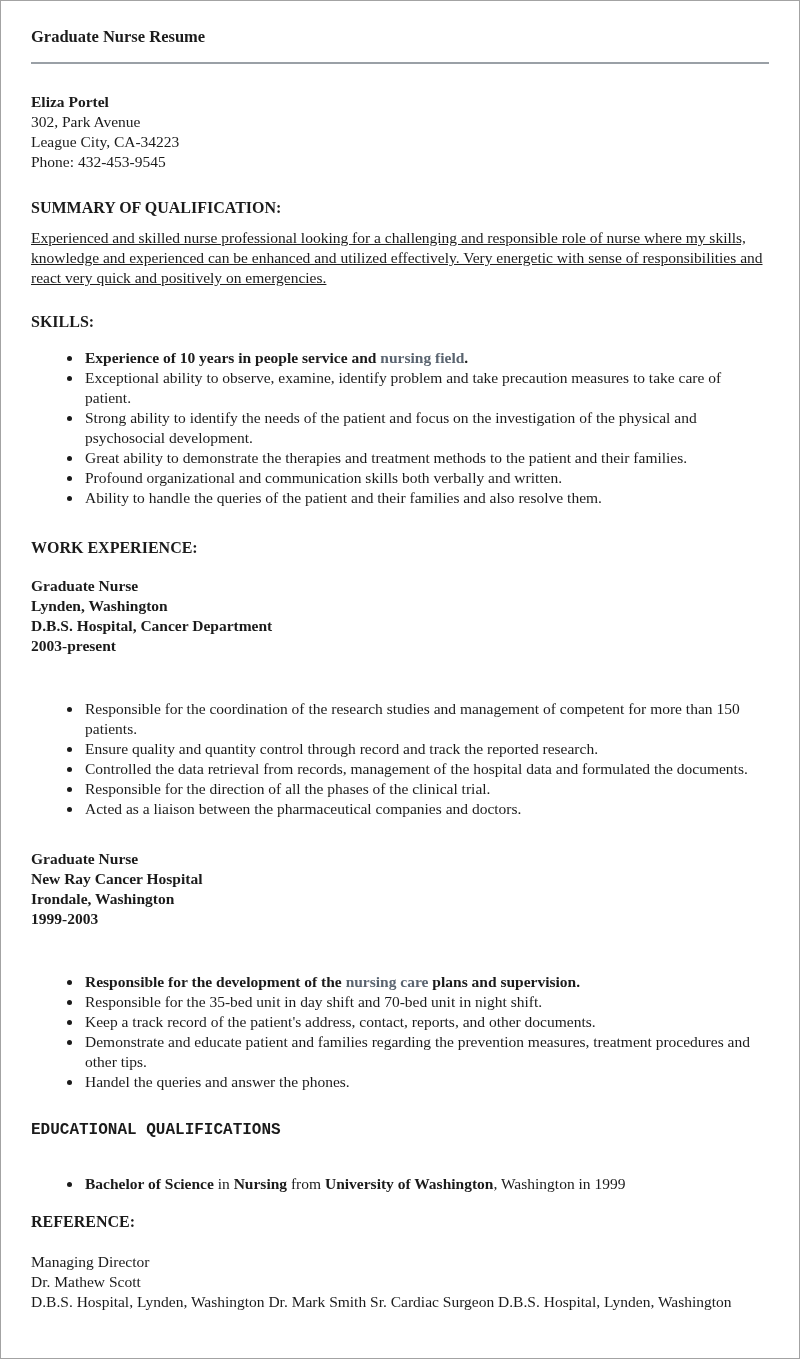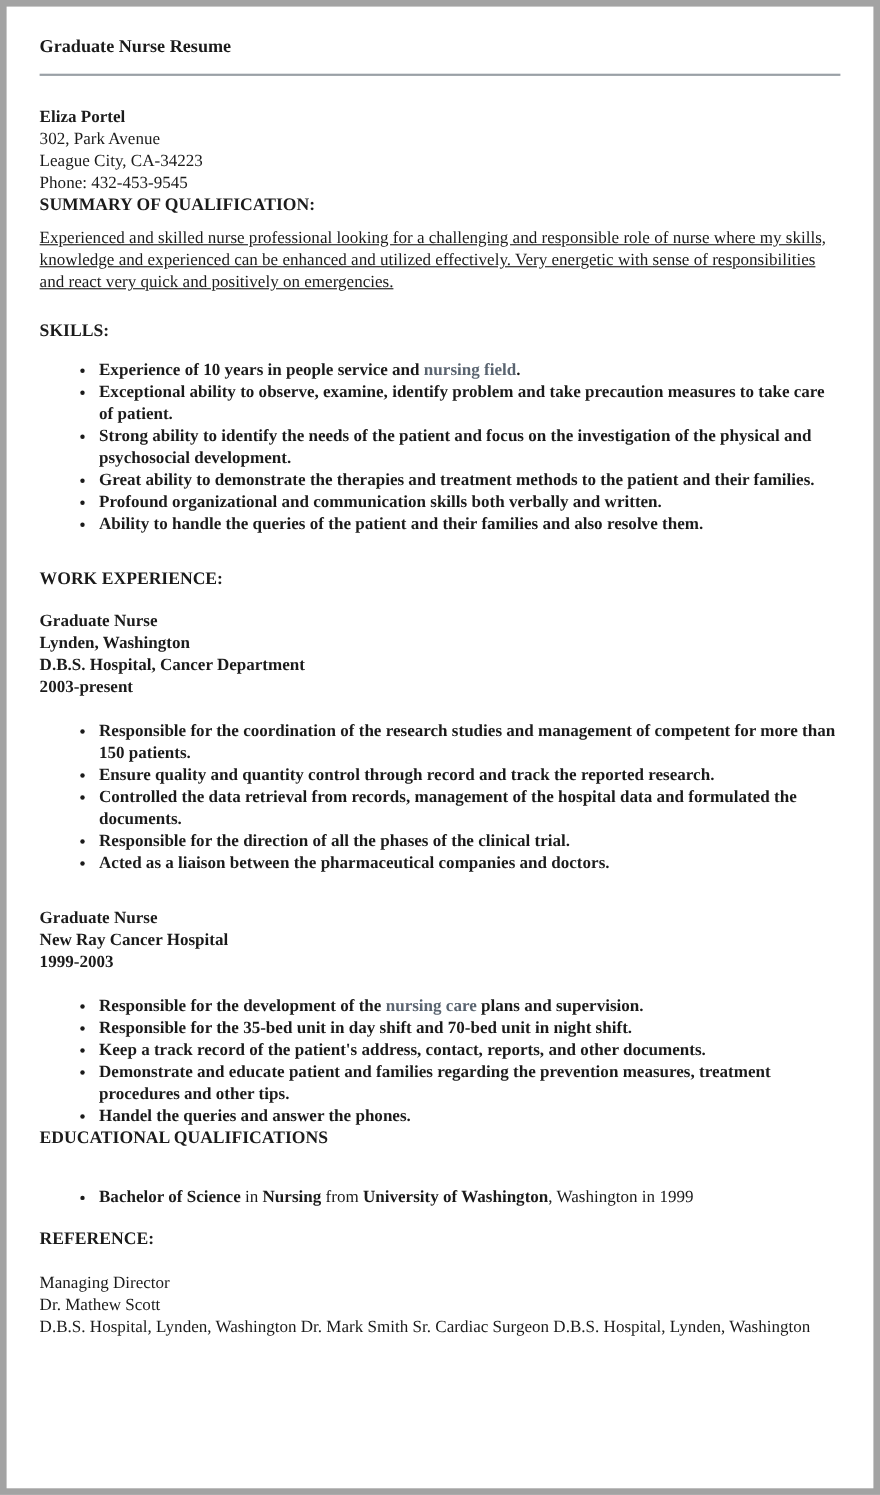--- a/index.html
+++ b/index.html
@@ -11,58 +11,57 @@
   html,body{margin:0;padding:0;}
   body{
     width:800px;height:1359px;
     background:#ffffff;
     font-family:"Liberation Serif","DejaVu Serif",serif;
     color:var(--ink);
   }
   .page{
     width:800px;height:1359px;
     padding:26px 30px 0 30px;
-    border:6px solid #a3a3a3;
+    border:1px solid #a3a3a3;
     font-size:15.5px;line-height:20px;
   }
   .doc-title{
     font-size:16.5px;font-weight:bold;
     margin:0;line-height:20px;
   }
   .divider{
     border:none;
     border-top:2px solid var(--rule);
     margin:15px 0 0 0;
   }
   p{margin:0;}
   .b{font-weight:bold;}
   .contact{margin-top:28px;}
   .sec-heading{
     font-weight:bold;
     font-size:16px;
     margin:0;
   }
-  .mt-summary{}
+  .mt-summary{margin-top:26px;}
   .summary-text{margin-top:10px;text-decoration:underline;}
   .mt-skills{margin-top:24px;}
   ul{
     margin:16px 0 0 0;
     padding-left:52px;
   }
   li{
     margin:0;
     padding-left:2px;
-    font-weight:bold;
   }
   .kw{color:var(--kw);}
   .mt-work{margin-top:30px;}
   .job-header{margin-top:18px;}
-  .job-bullets{margin-top:20px;}
+  .job-bullets{margin-top:43px;}
   .job2{margin-top:30px;}
-  .mt-edu{}
+  .mt-edu{margin-top:28px;font-family:Liberation Mono, monospace;}
   .edu-list{margin-top:34px;}
   .edu-list li{font-weight:bold;}
   .edu-list .r{font-weight:normal;}
   .mt-ref{margin-top:18px;}
   .ref-block{margin-top:20px;}
 </style>
 </head>
 <body>
 
 <div class="page">
@@ -102,20 +101,21 @@
     <li>Responsible for the coordination of the research studies and management of competent for more than 150 patients.</li>
     <li>Ensure quality and quantity control through record and track the reported research.</li>
     <li>Controlled the data retrieval from records, management of the hospital data and formulated the documents.</li>
     <li>Responsible for the direction of all the phases of the clinical trial.</li>
     <li>Acted as a liaison between the pharmaceutical companies and doctors.</li>
   </ul>
 
   <div class="job-header job2">
     <p class="b">Graduate Nurse</p>
     <p class="b">New Ray Cancer Hospital</p>
+    <p class="b">Irondale, Washington</p>
     <p class="b">1999-2003</p>
   </div>
   <ul class="job-bullets">
     <li class="b"><span>Responsible for the development of the </span><span class="kw">nursing care</span><span> plans and supervision.</span></li>
     <li>Responsible for the 35-bed unit in day shift and 70-bed unit in night shift.</li>
     <li>Keep a track record of the patient's address, contact, reports, and other documents.</li>
     <li>Demonstrate and educate patient and families regarding the prevention measures, treatment procedures and other tips.</li>
     <li>Handel the queries and answer the phones.</li>
   </ul>
 

